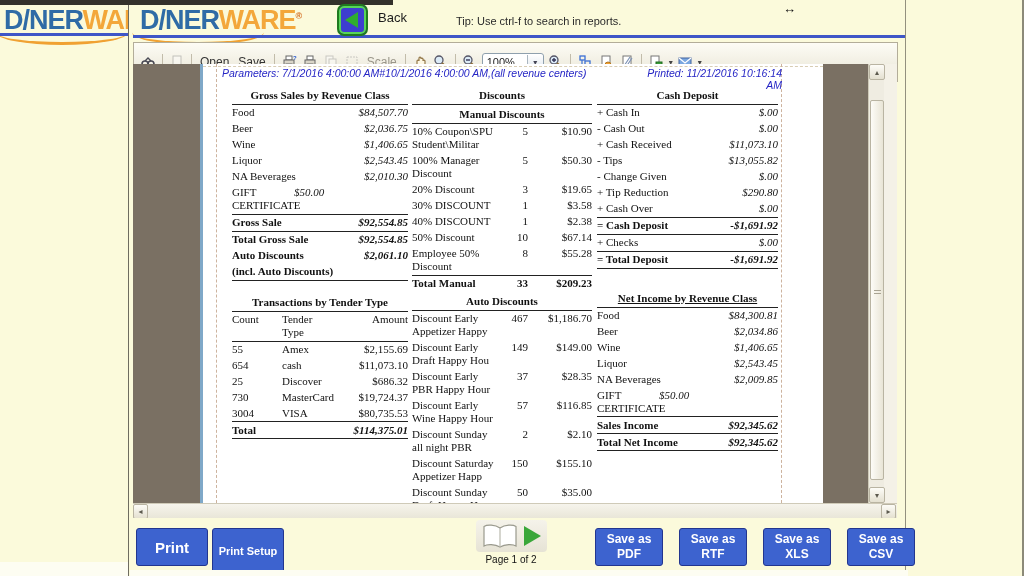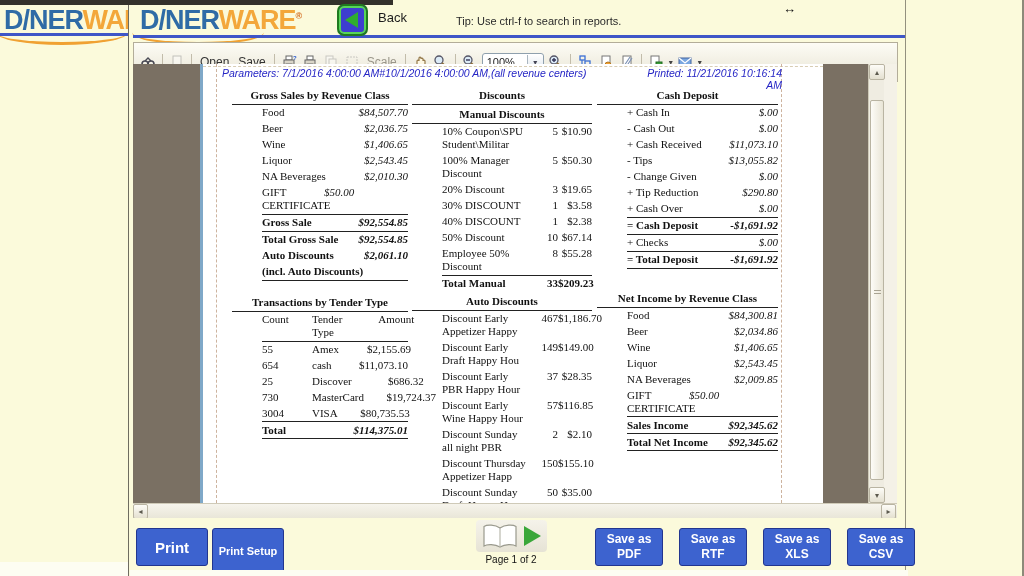--- a/index.html
+++ b/index.html
@@ -55,36 +55,36 @@
           box-sizing:border-box;display:flex;align-items:center;justify-content:center;font-size:8px;color:#5c5a4e;border-radius:2px;cursor:pointer;}
   .v-thumb{position:absolute;left:1px;top:36px;width:14px;height:380px;background:linear-gradient(90deg,#fdfcf7,#e9e5d6);
            border:1px solid #b9b4a2;border-radius:2px;box-sizing:border-box;cursor:pointer;}
   .v-thumb::after{content:"";position:absolute;left:3px;top:50%;width:7px;height:1px;background:#a8a392;box-shadow:0 3px 0 #a8a392;}
   .hscroll{position:absolute;left:0;top:439px;width:764px;height:15px;background:linear-gradient(#f6f4ec,#e9e6d8);border-top:1px solid #cfcab8;box-sizing:border-box;}
   
   .rep-params{position:absolute;left:89px;top:3px;width:430px;font-size:10.5px;font-style:italic;color:#2525c5;}
   .rep-printed{position:absolute;left:503px;top:3px;width:146px;font-size:10.5px;font-style:italic;color:#2525c5;text-align:right;}
   .tbl{position:absolute;font-family:"Liberation Serif",serif;font-size:11px;color:#111;line-height:1.18;}
   .sect{font-weight:bold;text-align:center;padding:1px 0 2px;border-bottom:1px solid #222;}
-  .r{display:flex;padding:1.5px 0;margin-left:30px;}
+  .r{display:flex;padding:1.5px 0;}
   .r .lb{flex:1;padding-right:4px;}
   .r .vl{text-align:right;white-space:nowrap;font-style:italic;}
   .wrap .lb{max-width:58px;}
   .c3 .lb{flex:0 0 88px;padding-right:2px;}
   .c3 .ct{flex:0 0 26px;text-align:right;}
   .c3 .am{flex:1;text-align:right;white-space:nowrap;}
   .bold{font-weight:bold;}
   .rule-above{border-top:1px solid #222;}
   .rule-below{border-bottom:1px solid #222;}
   .th{border-bottom:1px solid #222;}
   .tc-count{flex:0 0 42px;}
   .tc-type{flex:1;padding-left:8px;}
   .tc-amt{flex:0 0 72px;text-align:right;white-space:nowrap;}
   .gap14{margin-top:14px;}
-  .gap22{margin-top:22px;}
+  .gap22{margin-top:22px;text-decoration:underline;}
   
   .btn{position:absolute;background:#3d63cf;color:#fff;border:1px solid #22368f;border-radius:3px;
        display:flex;flex-direction:column;align-items:center;justify-content:center;font-weight:bold;cursor:pointer;box-sizing:border-box;text-align:center;}
   .btn-print{left:136px;top:528px;width:72px;height:38px;font-size:15px;}
   .btn-psetup{left:212px;top:528px;width:72px;height:46px;font-size:11px;}
   .btn-save{width:68px;height:38px;font-size:12px;line-height:1.25;position:static;}
   .saves{position:absolute;left:595px;top:528px;display:flex;gap:16px;}
   .pager{position:absolute;left:455px;top:520px;width:112px;text-align:center;}
   .pager-back{display:inline-flex;align-items:center;gap:6px;background:linear-gradient(#f5f3ea,#e6e3d5);border-radius:4px;padding:3px 6px;}
   .pager-label{font-size:10px;color:#111;margin-top:1px;}
@@ -425,21 +425,21 @@
             <span class="am">$116.85</span>
           </div>
 
           <div class="r c3">
             <span class="lb">Discount Sunday all night PBR</span>
             <span class="ct">2</span>
             <span class="am">$2.10</span>
           </div>
 
           <div class="r c3">
-            <span class="lb">Discount Thursday Appetizer Happ</span>
+            <span class="lb">Discount Saturday Appetizer Happ</span>
             <span class="ct">150</span>
             <span class="am">$155.10</span>
           </div>
 
           <div class="r c3">
             <span class="lb">Discount Sunday Draft Happy Ho</span>
             <span class="ct">50</span>
             <span class="am">$35.00</span>
           </div>
 

